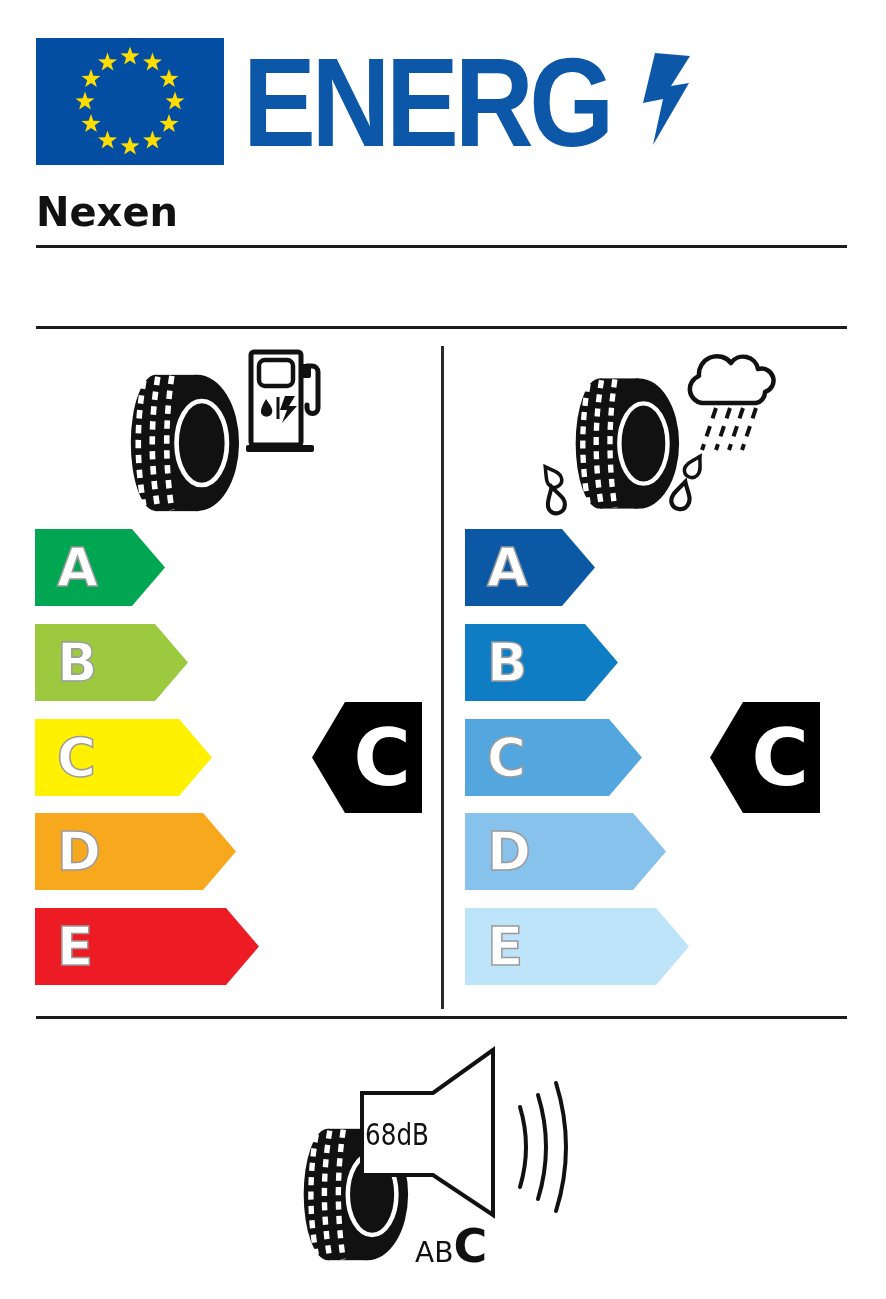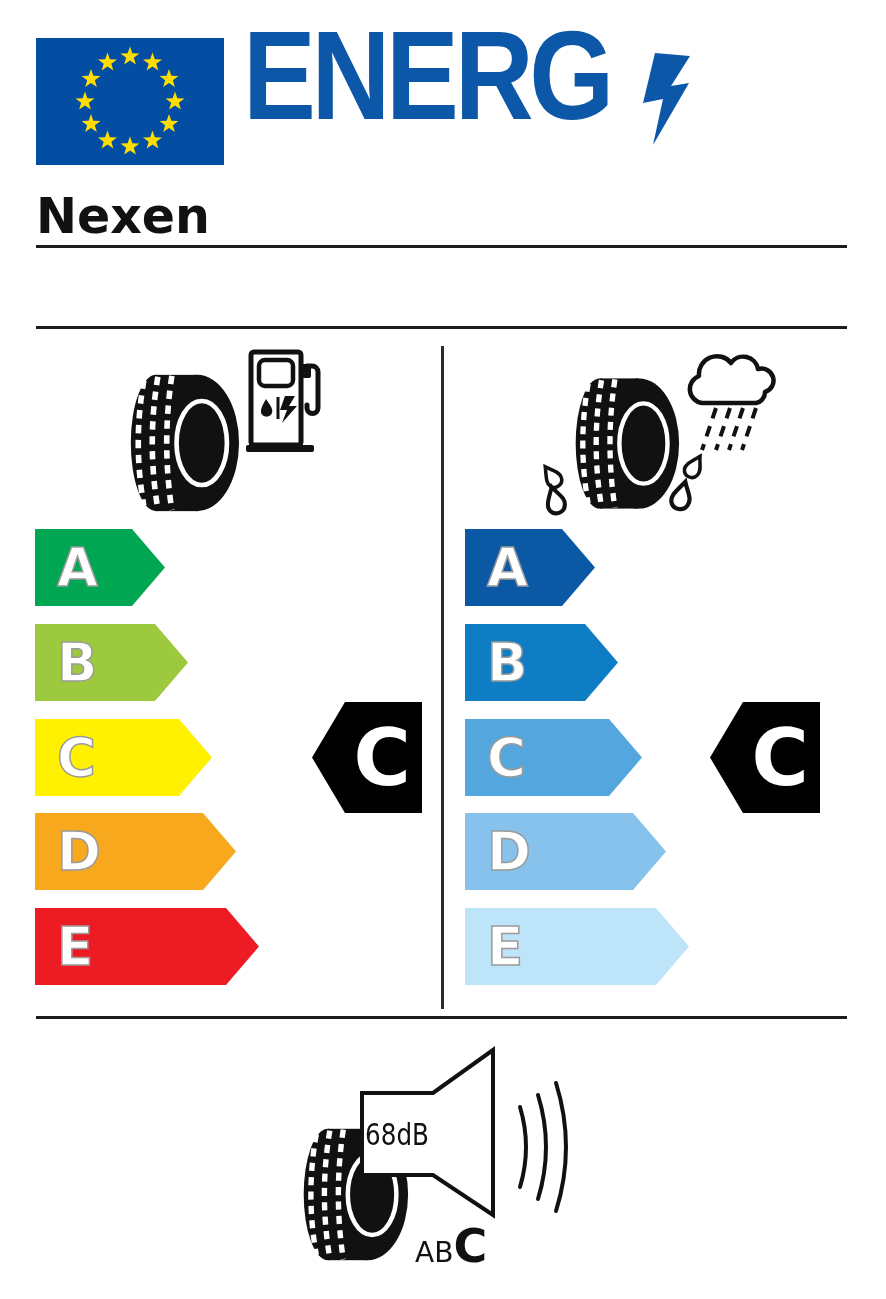--- a/index.html
+++ b/index.html
@@ -1,27 +1,27 @@
 <!DOCTYPE html>
 <html><head>
 <meta charset="utf-8">
 <style>
   html,body{margin:0;padding:0;background:#fff;}
   #label{position:relative;width:886px;height:1299px;background:#fff;overflow:hidden;
          font-family:"DejaVu Sans","Liberation Sans",sans-serif;}
 
   
   #eu-flag{position:absolute;left:36px;top:38px;}
-  #energ-wrap{position:absolute;left:243px;top:12px;display:flex;align-items:flex-start;}
+  #energ-wrap{position:absolute;left:243px;top:39px;display:flex;align-items:flex-start;}
   #energ-text{font-weight:bold;font-size:127px;line-height:1;letter-spacing:-5px;
               transform:scaleX(0.86);transform-origin:0 0;
               font-family:"Liberation Sans","DejaVu Sans",sans-serif;}
   #bolt-svg{position:absolute;left:643px;top:53px;}
 
-  #brand{position:absolute;left:36px;top:192px;font-size:49px;font-weight:bold;color:#111;line-height:1;}
+  #brand{position:absolute;left:36px;top:192px;font-size:40px;font-weight:bold;color:#111;line-height:1;}
 
   .hrule{position:absolute;left:36px;width:811px;height:3px;background:#1c1c1c;}
   #rule-top{top:245px;}
   #rule-mid{top:326px;}
   #rule-bottom{top:1016px;}
   #col-divider{position:absolute;left:441px;top:346px;width:3px;height:663px;background:#2a2a2a;}
 
   
   .icon-abs{position:absolute;}
 

